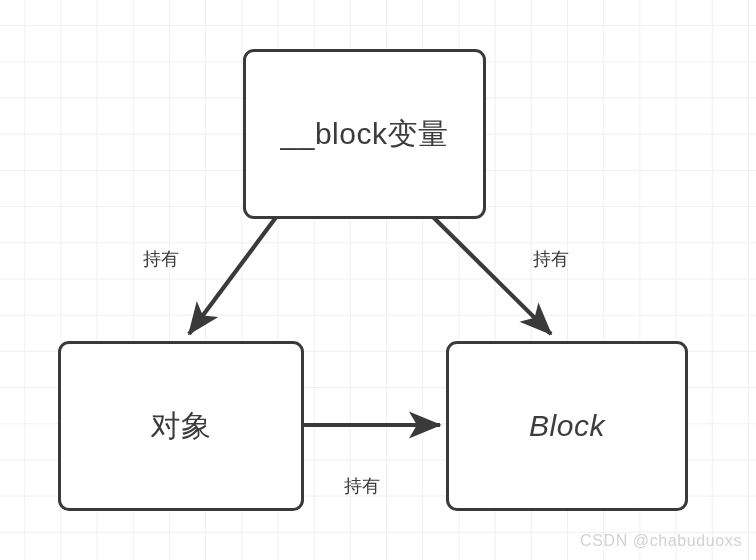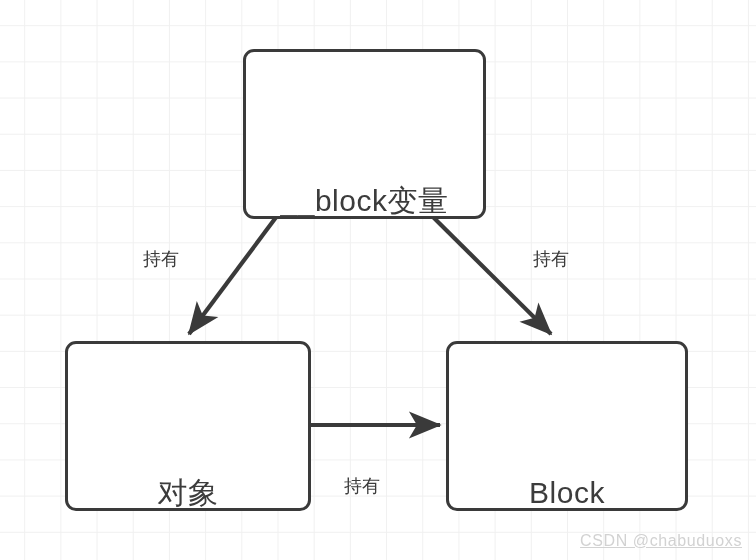--- a/index.html
+++ b/index.html
@@ -27,67 +27,67 @@
     width: 756px;
     height: 560px;
   }
   .node-box {
     position: absolute;
     box-sizing: border-box;
     background: #ffffff;
     border: 3px solid #3a3a3a;
     border-radius: 11px;
     display: flex;
-    align-items: flex-end;
+    align-items: center;
     justify-content: center;
   }
   .node-label {
     color: #3c3c3c;
     font-size: 30px;
     line-height: 1;
     letter-spacing: 0.5px;
     white-space: nowrap;
   }
   #node-blockvar {
     left: 243px;
     top: 49px;
     width: 243px;
     height: 170px;
   }
   #node-object {
-    left: 65px;
+    left: 58px;
     top: 341px;
     width: 246px;
     height: 170px;
   }
   #node-block {
     left: 446px;
     top: 341px;
     width: 242px;
     height: 170px;
+    font-style: italic;
   }
   .edge-label {
     position: absolute;
     color: #3c3c3c;
     font-size: 18px;
     line-height: 1;
     white-space: nowrap;
   }
   #edge-label-left  { left: 143px; top: 250px; }
   #edge-label-right { left: 533px; top: 250px; }
   #edge-label-bottom{ left: 344px; top: 477px; }
   #watermark {
     position: absolute;
     right: 14px;
     bottom: 10px;
     color: #d2d2d2;
     font-size: 16px;
     letter-spacing: 0.6px;
     white-space: nowrap;
-    text-decoration: underline;
   }
 </style>
 </head>
 <body>
 
 <div id="canvas">
 
   <svg class="diagram-svg" viewBox="0 0 756 560" xmlns="http://www.w3.org/2000/svg">
     <defs>
       <marker id="arrowhead" markerWidth="9" markerHeight="9" refX="7.6" refY="3.4" orient="auto" markerUnits="strokeWidth">

